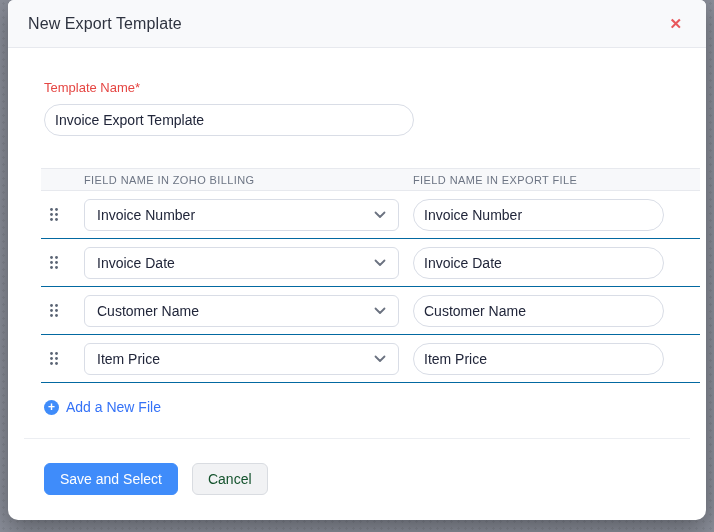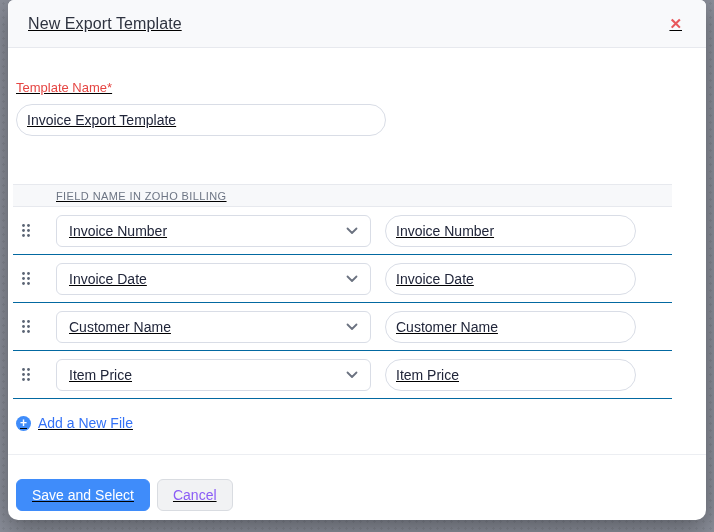--- a/index.html
+++ b/index.html
@@ -15,21 +15,20 @@
     position: relative;
   }
   .modal {
     position: absolute;
     left: 8px; top: 0;
     width: 698px; height: 520px;
     background: #ffffff;
     border-radius: 6px 6px 10px 10px;
     box-shadow: 0 8px 24px rgba(0,0,0,0.35);
     overflow: hidden;
-    text-decoration: underline;
   }
   .modal-header {
     height: 48px;
     background: #f8f9fb;
     border-bottom: 1px solid #e7e9ee;
     display: flex;
     align-items: center;
     justify-content: space-between;
     padding: 0 20px 0 20px;
   }
@@ -41,21 +40,21 @@
   }
   .close-btn {
     color: #e8575b;
     font-size: 15px;
     font-weight: 700;
     cursor: pointer;
     line-height: 1;
     padding: 4px;
   }
   .modal-body {
-    padding: 0 8px;
+    padding: 0 36px;
   }
   .field-label {
     display: block;
     margin-top: 32px;
     font-size: 13px;
     color: #e54643;
   }
   .text-input {
     display: block;
     height: 32px;
@@ -66,21 +65,21 @@
     color: #21263a;
     font-family: "Liberation Sans", sans-serif;
     outline: none;
     background: #fff;
   }
   .template-name-input {
     margin-top: 9px;
     width: 370px;
   }
   .field-table {
-    margin-top: 48px;
+    margin-top: 32px;
     margin-left: -3px;
     width: 659px;
   }
   .table-head {
     height: 23px;
     background: #f7f8fa;
     border-top: 1px solid #e7e9ee;
     border-bottom: 1px solid #e7e9ee;
     display: grid;
     grid-template-columns: 43px 315px 14px 251px 1fr;
@@ -149,41 +148,41 @@
   .footer-divider {
     margin: 23px -20px 0 -20px;
     border: none;
     border-top: 1px solid #eceef2;
     height: 0;
   }
   .modal-footer {
     padding-top: 24px;
     display: flex;
     align-items: center;
-    gap: 7px;
+    gap: 14px;
   }
   .btn {
     height: 32px;
     border-radius: 6px;
     font-size: 14px;
     font-family: "Liberation Sans", sans-serif;
     cursor: pointer;
     display: inline-flex;
     align-items: center;
     padding: 0 15px;
   }
   .btn-primary {
     background: #3f8cfa;
     border: 1px solid #3f8cfa;
     color: #ffffff;
   }
   .btn-secondary {
     background: #f1f2f4;
     border: 1px solid #d9dce1;
-    color: #8b5cf6;
+    color: #14532d;
   }
 </style>
 </head>
 <body>
 
 <div class="modal">
 
   <div class="modal-header">
     <div class="modal-title">New Export Template</div>
     <div class="close-btn">✕</div>
@@ -192,20 +191,21 @@
   <div class="modal-body">
 
     <label class="field-label">Template Name*</label>
     <input class="text-input template-name-input" type="text" value="Invoice Export Template" style="">
 
     <div class="field-table">
       <div class="table-head">
         <div></div>
         <div class="th">Field Name in Zoho Billing</div>
         <div></div>
+        <div class="th">Field Name in Export File</div>
       </div>
       <div id="rows-container">
   <div class="field-row">
     <div class="drag-handle">
       <svg width="10" height="15" viewBox="0 0 10 15">
         <g fill="#5a6474">
           <circle cx="2.5" cy="2.5" r="1.4"></circle>
                   <circle cx="7.5" cy="2.5" r="1.4"></circle>
           <circle cx="2.5" cy="7.5" r="1.4"></circle>
                   <circle cx="7.5" cy="7.5" r="1.4"></circle>

